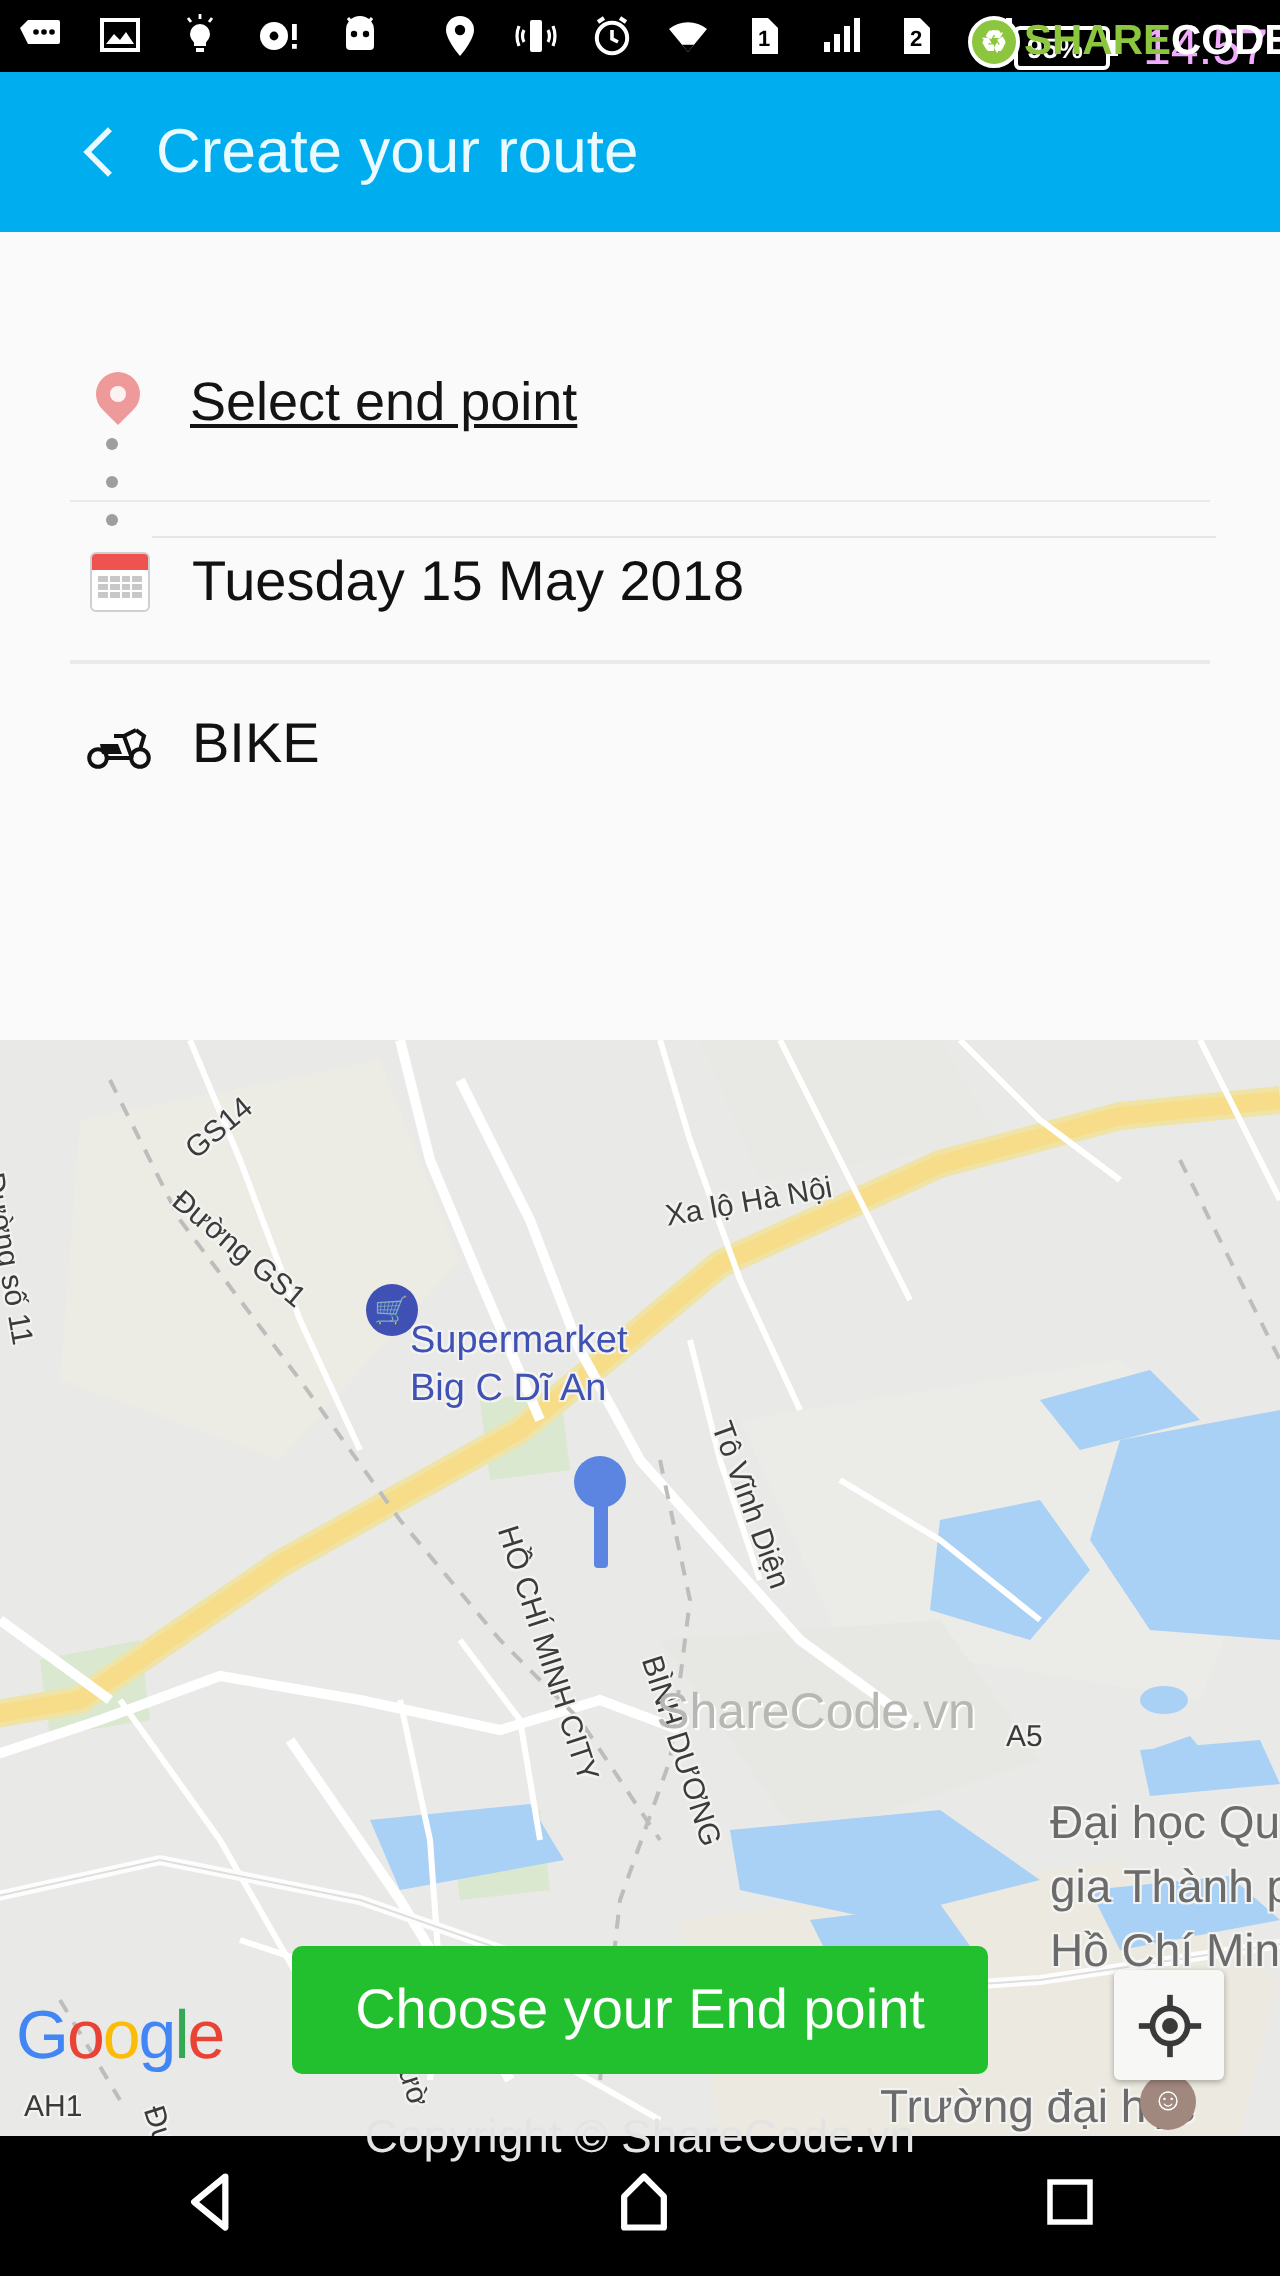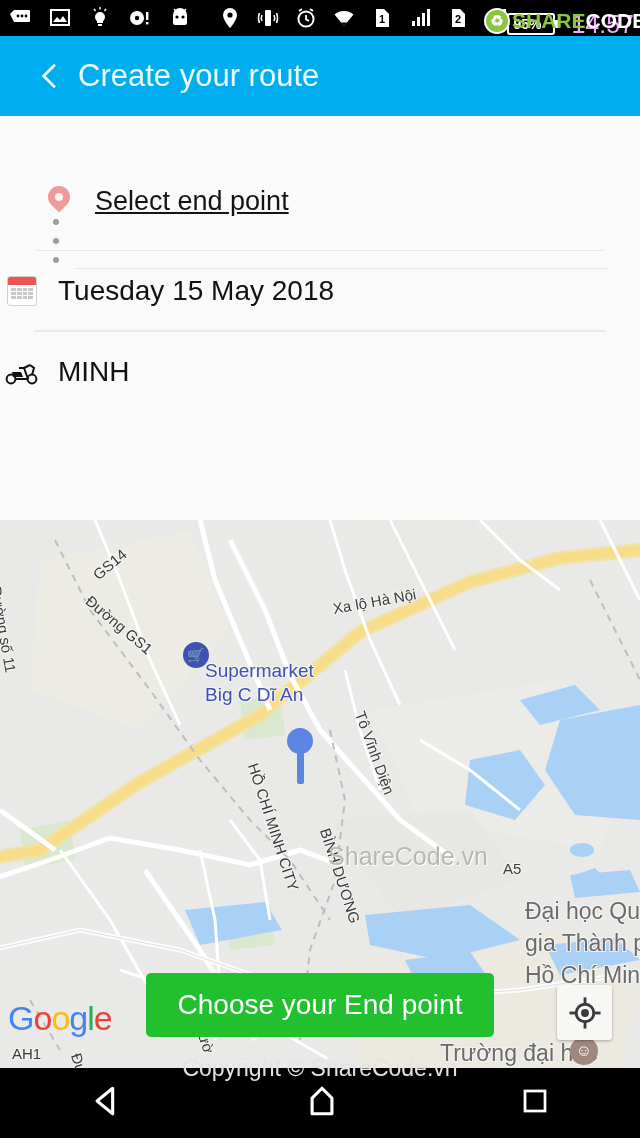--- a/index.html
+++ b/index.html
@@ -59,21 +59,21 @@
   .route-text { font-size: 27px; color: #141414; margin-left: 12px; white-space: nowrap; overflow: hidden; }
   .route-text.placeholder { color: #141414; text-decoration: underline; }
 
   .connector { position: absolute; left: 53px; top: 84px; display: flex; flex-direction: column; gap: 13px; }
   .connector i { display: block; width: 6px; height: 6px; border-radius: 50%; background: #9e9e9e; }
 
   .mini-divider { position: absolute; left: 76px; top: 152px; width: 532px; height: 1px; background: #e6e6e6; }
 
   .divider { height: 1px; background: #e9e9e9; margin: 0 35px 0 35px; }
 
-  .info-row { display: flex; align-items: center; height: 79px; }
+  .info-row { display: flex; align-items: center; height: 79px; padding-left: 38px; }
   .info-icon { width: 44px; display: flex; align-items: center; justify-content: center; }
   .info-text { font-size: 28px; color: #111; margin-left: 14px; }
 
   
   .cal { width: 30px; height: 30px; border: 1.5px solid #cfcfcf; border-radius: 3px; background: #fff; overflow: hidden; }
   .cal-top { height: 8px; background: #ef5350; }
   .cal-grid { display: grid; grid-template-columns: repeat(4,1fr); gap: 1px; padding: 3px; }
   .cal-grid i { display: block; height: 3px; background: #c8c8c8; }
 
   
@@ -304,21 +304,21 @@
     <div class="info-row">
       <div class="info-icon">
         <svg width="36" height="26" viewBox="0 0 36 26">
           <circle cx="7" cy="20" r="4.4" fill="none" stroke="#111" stroke-width="2"></circle>
           <circle cx="28" cy="20" r="4.4" fill="none" stroke="#111" stroke-width="2"></circle>
           <path d="M11 20 H24 M24 20 L20 9 H15" fill="none" stroke="#111" stroke-width="2"></path>
           <path d="M20 9 L26 6 M26 6 L30 9 L28 16" fill="none" stroke="#111" stroke-width="2"></path>
           <path d="M8 13 H17 l2 5 H9z" fill="#111"></path>
         </svg>
       </div>
-      <div class="info-text">MINH</div>
+      <div class="info-text">BIKE</div>
     </div>
   </div>
 
   <div class="map">
     <svg width="640" height="548" viewBox="0 0 640 548">
       <rect x="0" y="0" width="640" height="548" fill="#e9e9e7"></rect>
 
       <path d="M40 40 L190 10 L230 110 L140 210 L30 170 Z" fill="#ecebe4"></path>
       <path d="M330 0 L520 0 L560 70 L420 130 L330 60 Z" fill="#e9e9e7"></path>
       <path d="M370 190 L560 160 L640 230 L600 330 L420 300 Z" fill="#ebebe8"></path>

